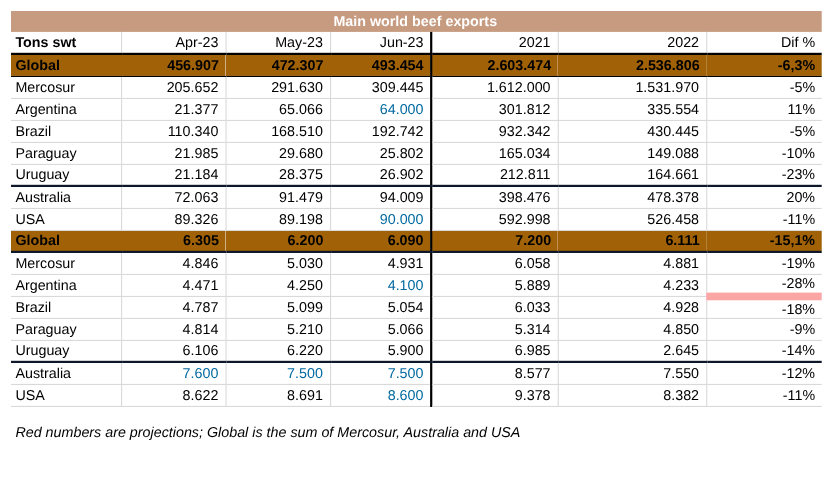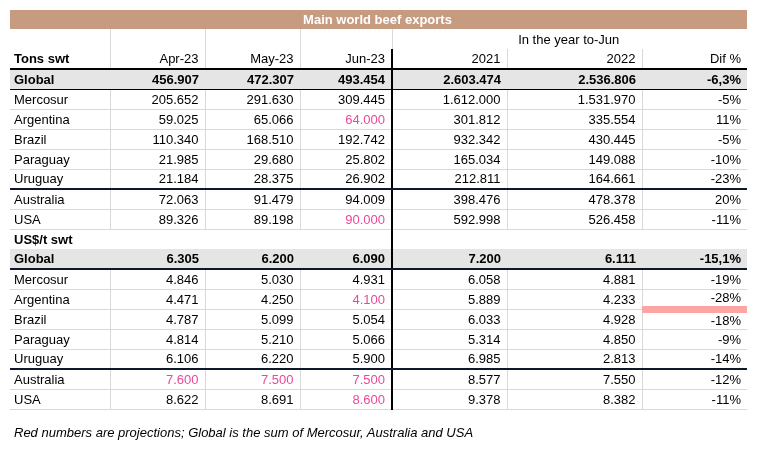--- a/index.html
+++ b/index.html
@@ -48,27 +48,27 @@
     font-weight: 700;
     text-align: center;
     height: 19px;
     border: none;
   }
 
   
   tr.colhead > td { border-bottom: 2px solid #000000; }
 
   
-  tr.hl > td { background: #e5e5e5; font-weight: 700; }
+  tr.hl > td { background: #a16207; font-weight: 700; }
 
   
   tr.bb1 > td { border-bottom: 1px solid #000000; }
   tr.bb2 > td { border-bottom: 2px solid #0f172a; }
 
-  .red { color: #ec4899; }
+  .red { color: #0369a1; }
 
   tr.footnote td {
     font-style: italic;
     border: none;
     padding-top: 15px;
   }
 </style>
 </head>
 <body>
 
@@ -82,27 +82,20 @@
         <col style="width:115px">
         <col style="width:135px">
       <col style="width:105px">
     </colgroup>
 
     <tbody>
         <tr class="titlebar">
       <td colspan="7">Main world beef exports</td>
     </tr>
 
-    <tr>
-      <td class="gr"></td>
-      <td class="gr"></td>
-      <td class="gr"></td>
-      <td class="gr"></td>
-      <td colspan="3" class="ctr">In the year to-Jun</td>
-    </tr>
 
     <tr class="colhead">
       <td class="lbl b gr">Tons swt</td>
       <td class="num gr">Apr-23</td>
       <td class="num gr">May-23</td>
       <td class="num vl">Jun-23</td>
       <td class="num gr">2021</td>
       <td class="num gr">2022</td>
       <td class="num">Dif %</td>
     </tr>
@@ -121,21 +114,21 @@
       <td class="lbl g">Mercosur</td>
       <td class="num g">205.652</td>
       <td class="num g">291.630</td>
       <td class="num g vl">309.445</td>
       <td class="num g">1.612.000</td>
       <td class="num g">1.531.970</td>
       <td class="num" style="border-bottom:1px solid #d9d9d9">-5%</td>
     </tr>
     <tr>
       <td class="lbl g">Argentina</td>
-      <td class="num g">59.025</td>
+      <td class="num g">21.377</td>
       <td class="num g">65.066</td>
       <td class="num g vl red">64.000</td>
       <td class="num g">301.812</td>
       <td class="num g">335.554</td>
       <td class="num" style="border-bottom:1px solid #d9d9d9">11%</td>
     </tr>
     <tr>
       <td class="lbl g">Brazil</td>
       <td class="num g">110.340</td>
       <td class="num g">168.510</td>
@@ -174,29 +167,20 @@
     <tr>
       <td class="lbl g">USA</td>
       <td class="num g">89.326</td>
       <td class="num g">89.198</td>
       <td class="num g vl red">90.000</td>
       <td class="num g">592.998</td>
       <td class="num g">526.458</td>
       <td class="num" style="border-bottom:1px solid #d9d9d9">-11%</td>
     </tr>
 
-    <tr>
-      <td class="lbl b">US$/t swt</td>
-      <td></td>
-      <td></td>
-      <td class="vl"></td>
-      <td></td>
-      <td></td>
-      <td></td>
-    </tr>
 
     <tr class="hl bb2">
       <td class="lbl">Global</td>
       <td class="num">6.305</td>
       <td class="num">6.200</td>
       <td class="num vl">6.090</td>
       <td class="num">7.200</td>
       <td class="num">6.111</td>
       <td class="num">-15,1%</td>
     </tr>
@@ -236,21 +220,21 @@
       <td class="num g">5.314</td>
       <td class="num g">4.850</td>
       <td class="num" style="border-bottom:1px solid #d9d9d9">-9%</td>
     </tr>
     <tr class="bb2">
       <td class="lbl gr">Uruguay</td>
       <td class="num gr">6.106</td>
       <td class="num gr">6.220</td>
       <td class="num vl">5.900</td>
       <td class="num gr">6.985</td>
-      <td class="num gr">2.813</td>
+      <td class="num gr">2.645</td>
       <td class="num">-14%</td>
     </tr>
     <tr>
       <td class="lbl g">Australia</td>
       <td class="num g red">7.600</td>
       <td class="num g red">7.500</td>
       <td class="num g vl red">7.500</td>
       <td class="num g">8.577</td>
       <td class="num g">7.550</td>
       <td class="num" style="border-bottom:1px solid #d9d9d9">-12%</td>

